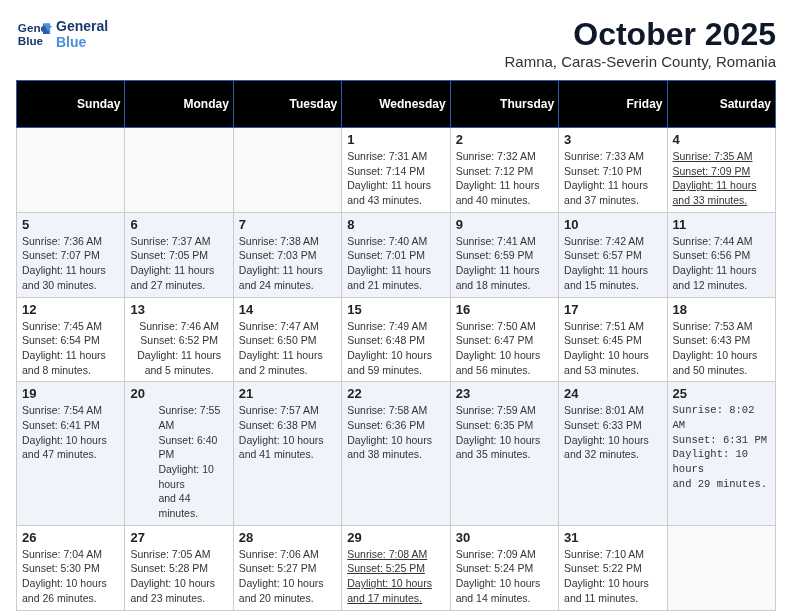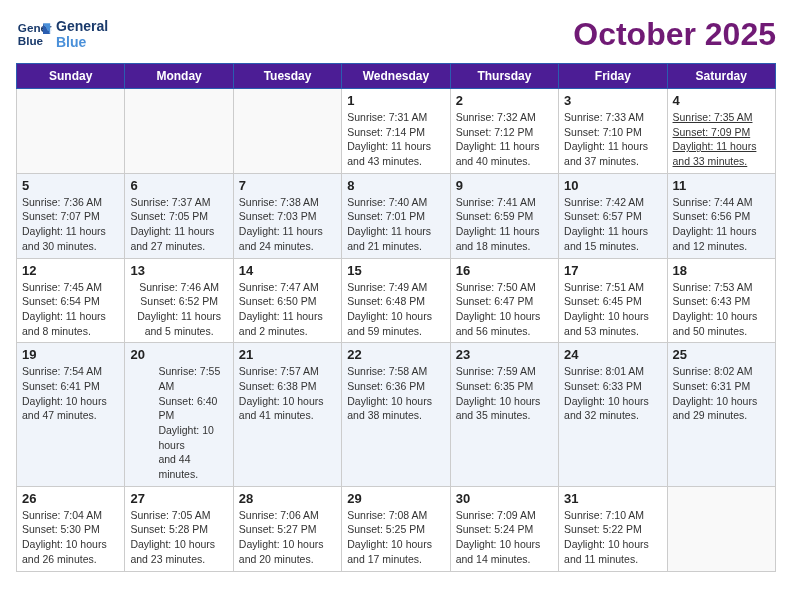--- a/index.html
+++ b/index.html
@@ -24,36 +24,36 @@
     .logo-icon {
       width: 36px;
       height: 36px;
     }
     .title-area {
       text-align: right;
     }
     .month-title {
       font-size: 32px;
       font-weight: bold;
-      color: #701a75;
+      color: #0f172a;
     }
     .location-title {
       font-size: 15px;
       color: #333;
     }
     .calendar {
       width: 100%;
       border-collapse: collapse;
       font-size: 11px;
     }
     .calendar th {
-      background-color: #4c1d95;
+      background-color: #000000;
       color: #fff;
-      padding: 5px 4px;
-      text-align: center;
+      padding: 16px 4px;
+      text-align: right;
       font-size: 12px;
       font-weight: bold;
       border: 1px solid #2a5db0;
     }
     .calendar td {
       border: 1px solid #ccc;
       vertical-align: top;
       padding: 4px 5px;
       width: 108px;
       min-height: 80px;
@@ -92,20 +92,21 @@
       <polygon points="30,8 38,8 38,20" fill="#4a90d9"></polygon>
       <polygon points="30,8 38,20 30,20" fill="#2a5db0"></polygon>
     </svg>
     <div>
       <div style="font-size:14px;font-weight:bold;color:#1a3a6b;">General</div>
       <div style="font-size:14px;font-weight:bold;color:#4a90d9;">Blue</div>
     </div>
   </div>
   <div class="title-area">
     <div class="month-title">October 2025</div>
+    <div class="location-title">Ramna, Caras-Severin County, Romania</div>
   </div>
 </div>
 
 <table class="calendar">
   <thead>
     <tr>
     <th>Sunday</th>
         <th>Monday</th>
         <th>Tuesday</th>
         <th>Wednesday</th>
@@ -288,21 +289,21 @@
         </td>
         <td>
           <span class="day-num">24</span>
           <div class="day-info" style="white-space: pre-wrap;">Sunrise: 8:01 AM
 Sunset: 6:33 PM
 Daylight: 10 hours
 and 32 minutes.</div>
         </td>
         <td>
           <span class="day-num">25</span>
-          <div class="day-info" style="white-space: pre-wrap;">Sunrise: 8:02 AM
+          <div class="day-info" style="white-space: pre-wrap; font-family: Liberation Mono, monospace;">Sunrise: 8:02 AM
 Sunset: 6:31 PM
 Daylight: 10 hours
 and 29 minutes.</div>
         </td>
       </tr>
       <tr>
         <td>
           <span class="day-num">26</span>
           <div class="day-info" style="white-space: pre-wrap;">Sunrise: 7:04 AM
 Sunset: 5:30 PM
@@ -318,21 +319,21 @@
         </td>
         <td>
           <span class="day-num">28</span>
           <div class="day-info" style="white-space: pre-wrap;">Sunrise: 7:06 AM
 Sunset: 5:27 PM
 Daylight: 10 hours
 and 20 minutes.</div>
         </td>
         <td>
           <span class="day-num">29</span>
-          <div class="day-info" style="white-space: pre-wrap;">Sunrise: 7:08 AM
+          <div class="day-info" style="white-space: pre-wrap; text-decoration: underline;">Sunrise: 7:08 AM
 Sunset: 5:25 PM
 Daylight: 10 hours
 and 17 minutes.</div>
         </td>
         <td>
           <span class="day-num">30</span>
           <div class="day-info" style="white-space: pre-wrap;">Sunrise: 7:09 AM
 Sunset: 5:24 PM
 Daylight: 10 hours
 and 14 minutes.</div>

